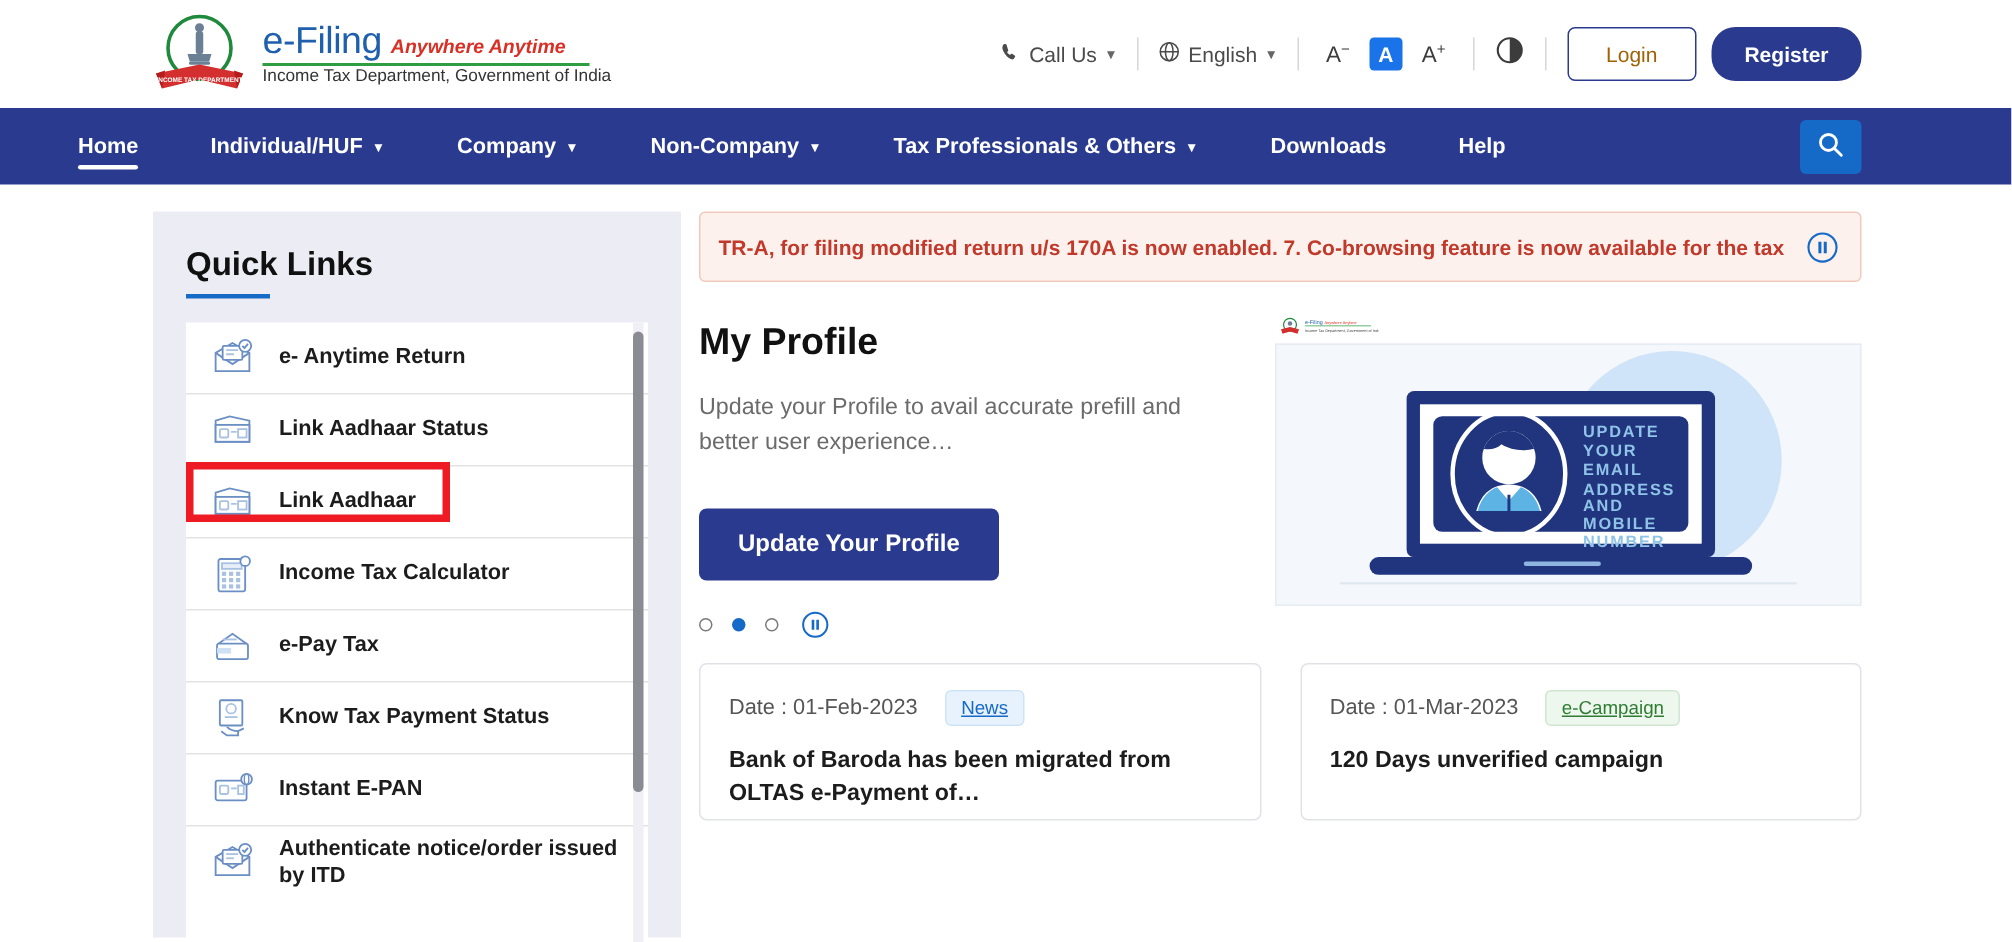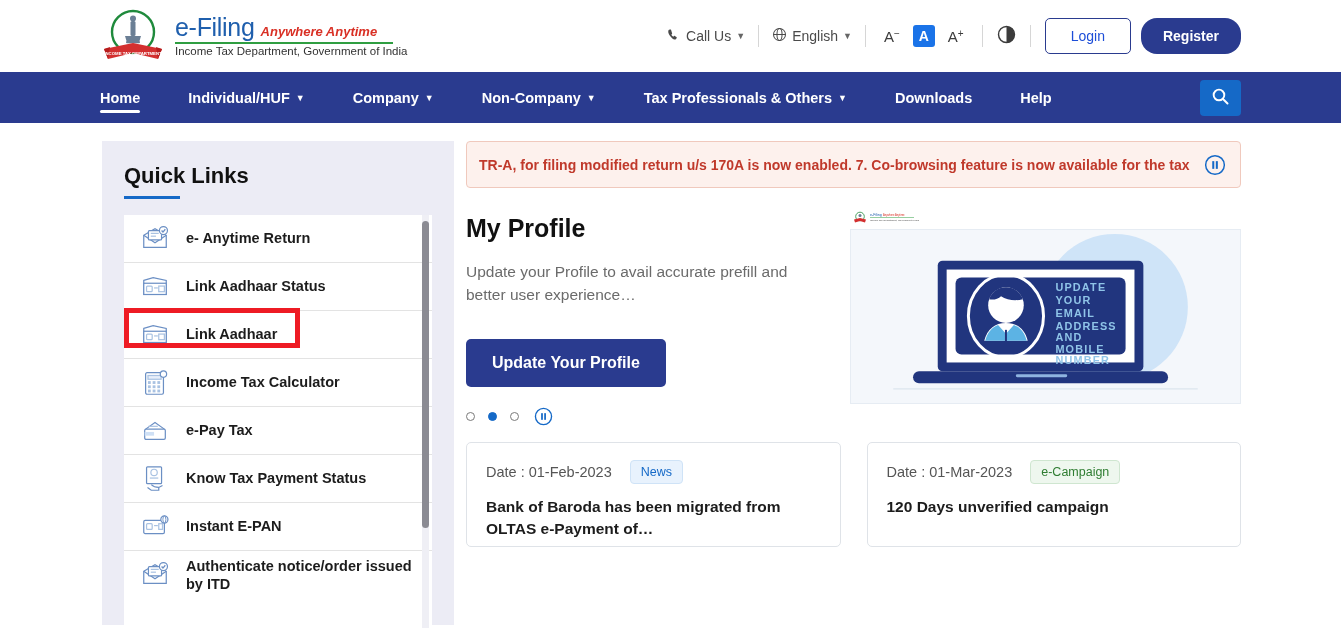--- a/index.html
+++ b/index.html
@@ -41,35 +41,35 @@
   }
   .fsz sup { font-size: 10px; }
   .fsz.active {
     background: #1a73e8; color: #fff; width: 22px; height: 22px;
     border-radius: 3px; align-items: center; justify-content: center;
     padding: 0; font-size: 14px; font-weight: 600;
   }
   .fsz-wrap { display: flex; align-items: center; gap: 4px; padding: 0 9px; }
   .contrast-btn { padding: 0 14px; cursor: pointer; display: flex; align-items: center; }
   .btn-login {
-    margin-left: 14px; border: 1.4px solid #2a3b8f; color: #1d4ed8;
+    margin-left: 14px; border: 1.4px solid #2a3b8f; color: #a16207;
     background: #fff; border-radius: 5px; font-size: 14px;
     padding: 9px 25px; cursor: pointer; font-family: inherit;
   }
   .btn-register {
     margin-left: 10px; background: #2a3b8f; color: #fff; border: none;
     border-radius: 16px; font-size: 14px; font-weight: bold;
     padding: 10px 22px; cursor: pointer; font-family: inherit;
   }
 
   
   .navbar {
     height: 51px; background: #2a3b8f;
     display: flex; align-items: center;
-    padding: 0 100px 0 100px; position: relative; text-align: center;
+    padding: 0 100px 0 52px; position: relative; text-align: center;
   }
   .nav-item {
     display: flex; align-items: center; gap: 6px;
     color: #fff; font-size: 14.5px; font-weight: bold;
     height: 51px; padding: 0 24px; cursor: pointer; position: relative;
     white-space: nowrap;
   }
   .nav-item:first-child { padding-left: 0; }
   .nav-item.active::after {
     content: ""; position: absolute; left: 0; bottom: 10px;
@@ -172,21 +172,21 @@
     color: #1569c7; font-size: 14.5px; cursor: pointer; padding-top: 5px;
   }
   .cards { display: flex; gap: 26px; margin-top: 16px; }
   .card {
     flex: 1; border: 1px solid #dfe3e8; border-radius: 5px;
     background: #fff; padding: 17px 19px 20px; height: 105px; cursor: pointer;
   }
   .card-top { display: flex; align-items: center; gap: 18px; }
   .card-date { font-size: 14.5px; color: #555; }
   .badge {
-    font-size: 12.5px; padding: 4px 10px; border-radius: 4px; white-space: nowrap;
+    font-size: 12.5px; padding: 4px 10px; border-radius: 4px; white-space: nowrap; text-decoration: underline;
   }
   .badge.news { background: #e8f2fd; color: #1569c7; border: 1px solid #cfe3f7; }
   .badge.camp { background: #eef7ee; color: #2f7d32; border: 1px solid #cfe6d0; }
   .card-title {
     margin-top: 12px; font-size: 15.5px; font-weight: bold;
     color: #1c1c1c; line-height: 1.45;
   }
 </style>
 </head>
 <body>

